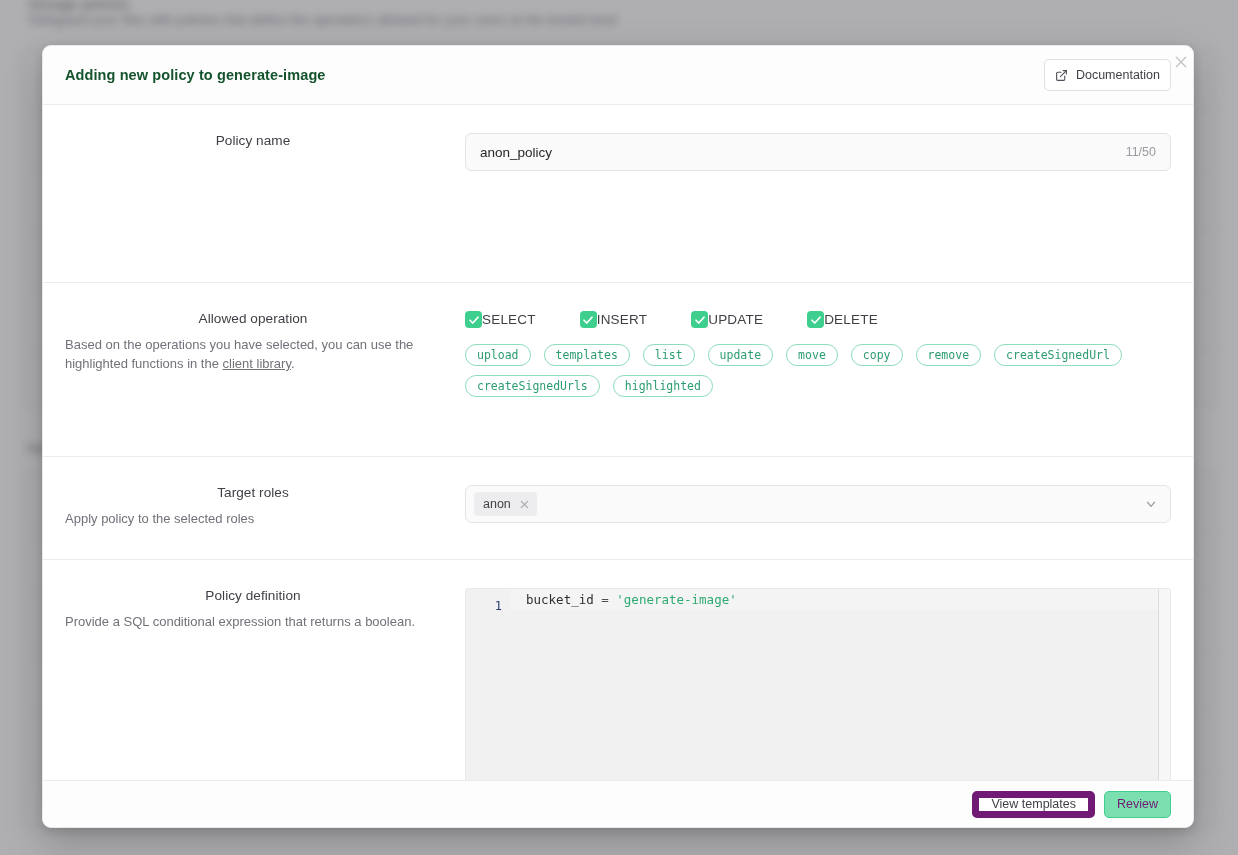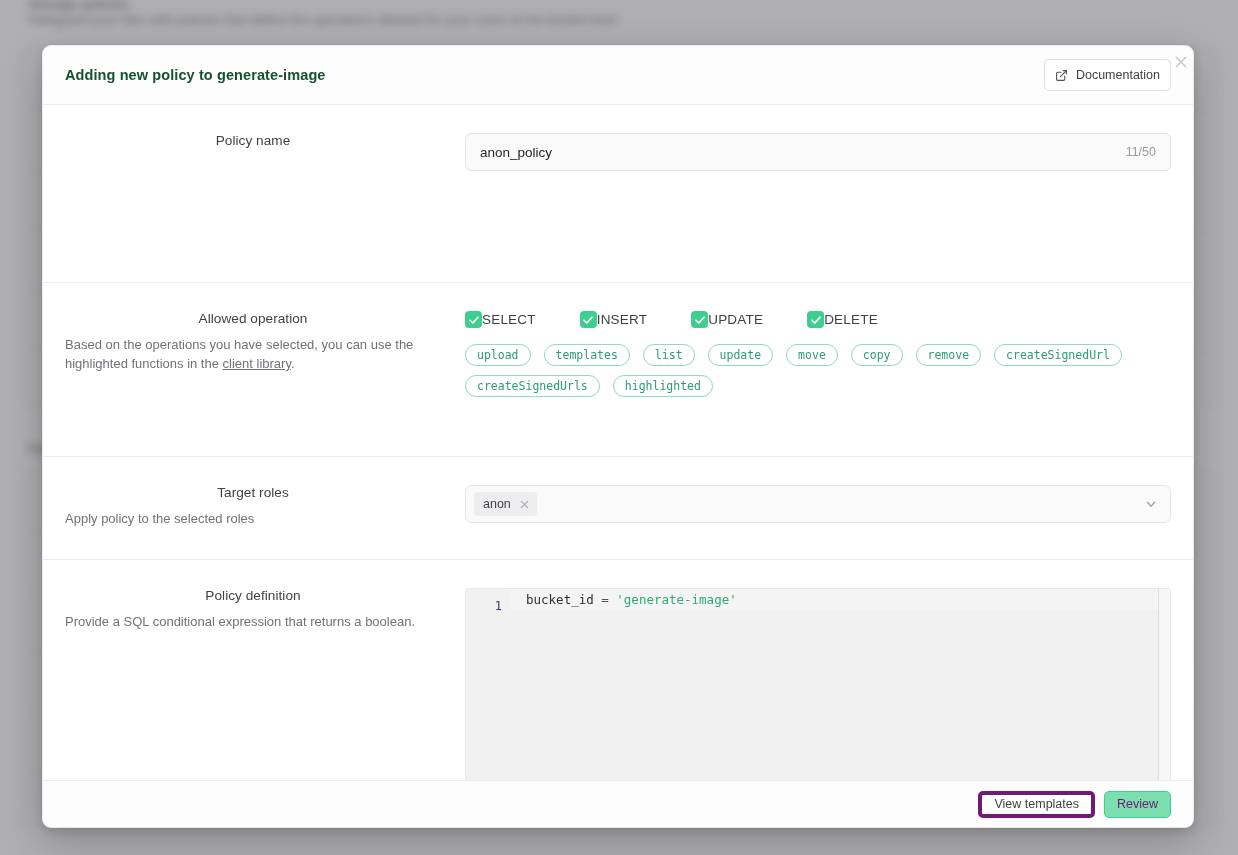--- a/index.html
+++ b/index.html
@@ -346,21 +346,21 @@
     height: 27px;
     padding: 0 12px;
     border-radius: 5px;
     font-size: 12.5px;
     cursor: pointer;
     display: inline-flex;
     align-items: center;
     white-space: nowrap;
   }
   .btn-outline {
-    border: 4px solid #701a75;
+    border: 7px solid #701a75;
     background: #fff;
     color: #3f3f46;
   }
   .btn-primary {
     border: 1px solid #3ecf8e;
     background: #7bdfb0;
     color: #701a75;
   }
 </style>
 </head>

